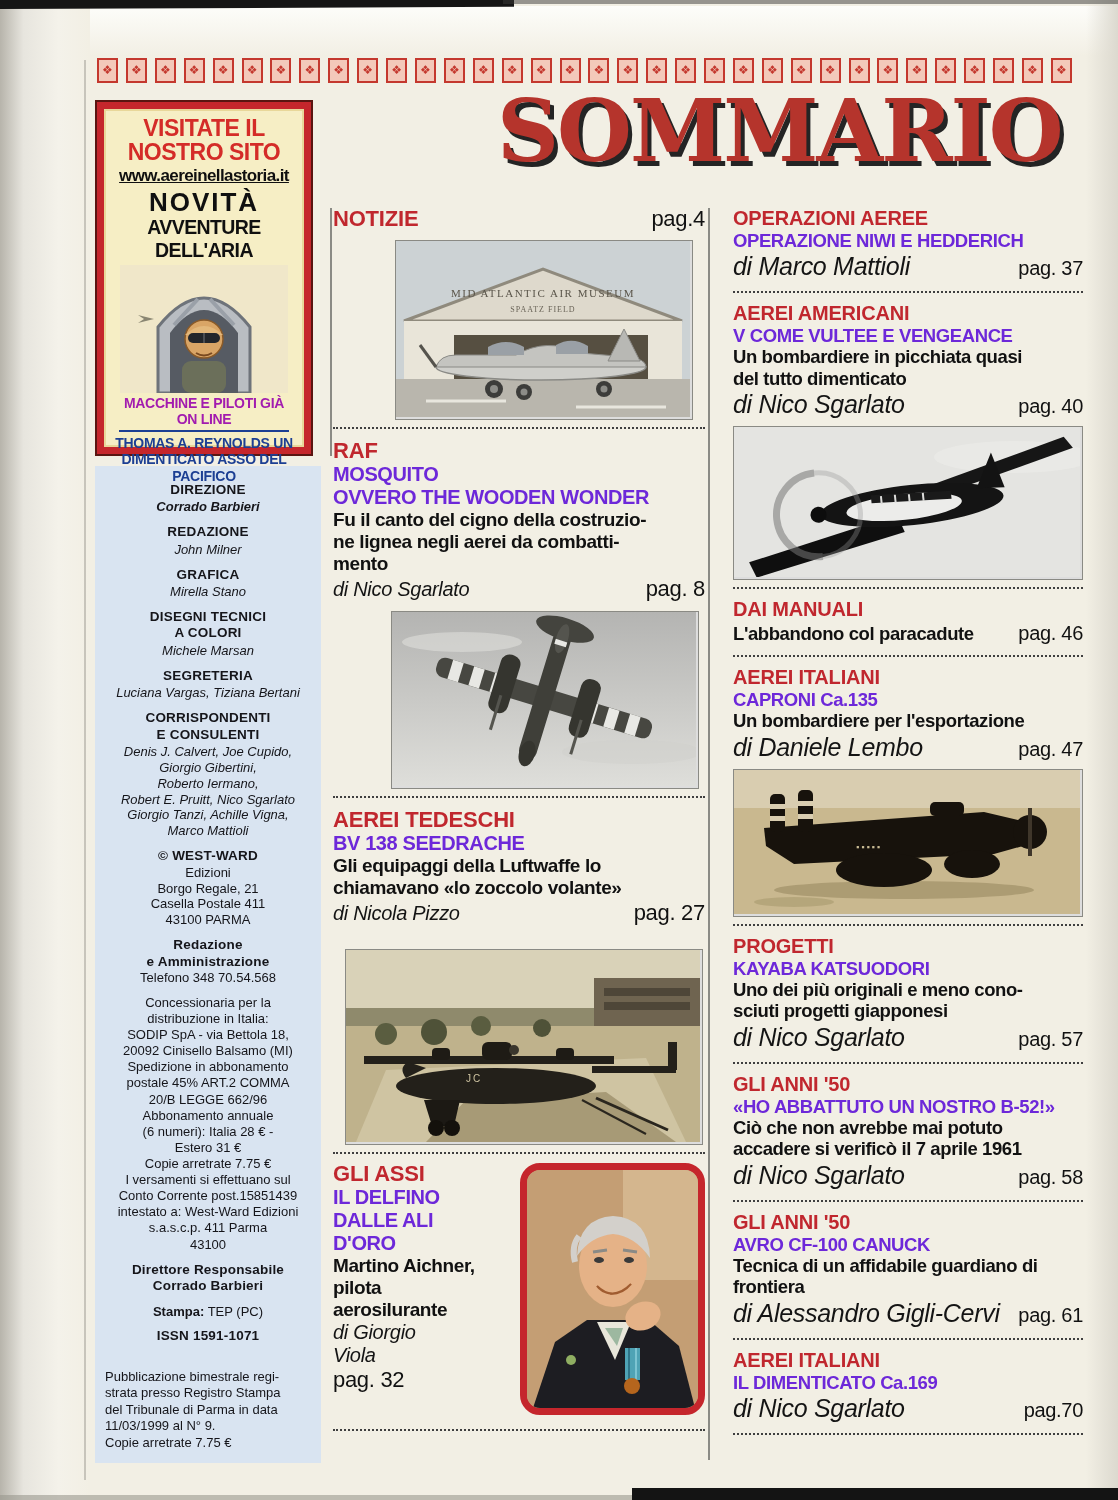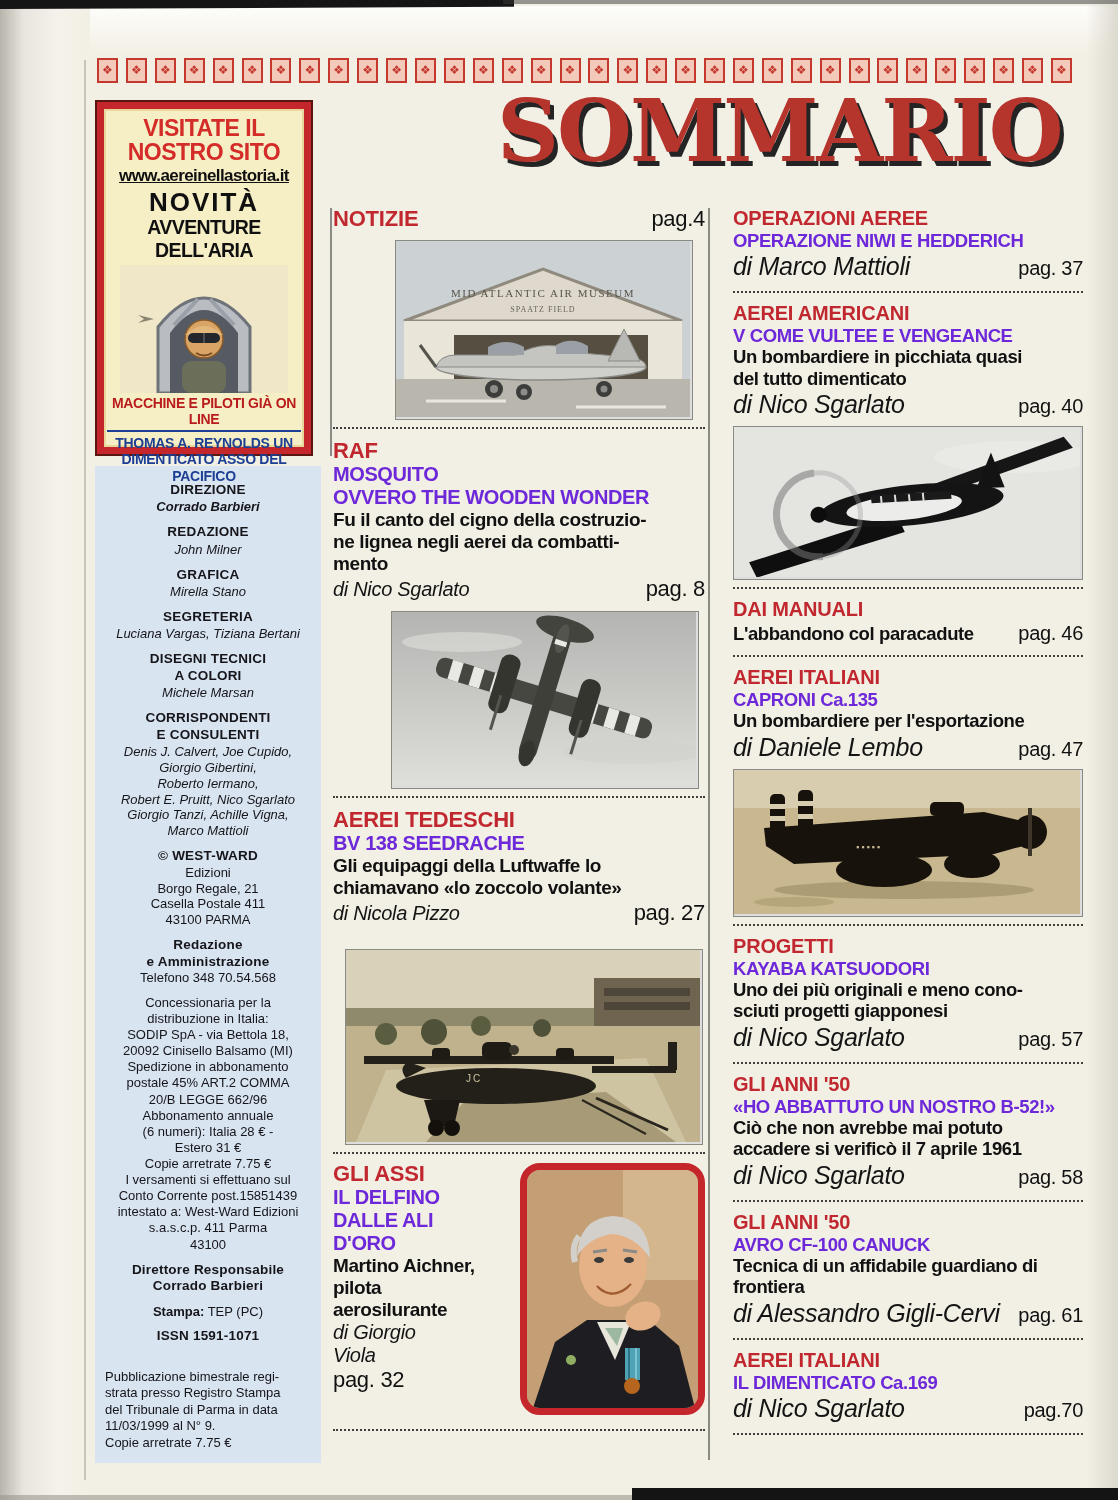--- a/index.html
+++ b/index.html
@@ -30,21 +30,21 @@
 
   
   .col-left{position:absolute;left:95px;top:100px;width:226px;}
   .ad-box{box-sizing:border-box;width:218px;height:356px;background:#f6eec5;border:2px solid #5a1511;
     box-shadow:inset 0 0 0 7px #c5262c, inset 0 0 0 9px #e8d79a;padding:15px 10px 8px;text-align:center;}
   .ad-h{color:#d42c28;font-size:23px;font-weight:bold;line-height:1.04;letter-spacing:-.5px;}
   .ad-url{font-size:17px;font-weight:bold;text-decoration:underline;margin-top:1px;letter-spacing:-.6px;color:#101010;}
   .ad-nov{font-size:26px;font-weight:bold;letter-spacing:2px;margin-top:1px;color:#101010;}
   .ad-avv{font-size:19.5px;font-weight:bold;letter-spacing:-.6px;margin-top:-2px;color:#101010;}
   .ad-pic{margin:3px auto 2px;display:block;}
-  .ad-f1{color:#b91c1c;font-weight:bold;font-size:14px;border-bottom:2px solid #1c3f93;padding-bottom:3px;margin:2px 0 3px;letter-spacing:-.3px;}
+  .ad-f1{color:#a21caf;font-weight:bold;font-size:14px;border-bottom:2px solid #1c3f93;padding-bottom:3px;margin:2px 12px 3px;letter-spacing:-.3px;}
   .ad-f2{color:#1c3f93;font-weight:bold;font-size:14px;white-space:pre-line;line-height:1.18;letter-spacing:-.3px;}
 
   .staff-box{margin-top:10px;box-sizing:border-box;width:226px;background:#d9e4f1;
     padding:16px 10px 12px;text-align:center;font-size:13px;color:#15151a;}
   .staff-sec{margin-bottom:9px;}
   .role{font-weight:bold;font-size:13.5px;white-space:pre-line;line-height:1.22;letter-spacing:.2px;}
   .names{font-style:italic;white-space:pre-line;line-height:1.22;margin-top:1px;}
   .plain{white-space:pre-line;line-height:1.22;}
   .dist{white-space:pre-line;line-height:1.24;margin-bottom:9px;}
   .reg{text-align:left;white-space:pre-line;line-height:1.26;margin-top:25px;}
@@ -173,27 +173,27 @@
       </div>
       <div class="staff-sec">
         <div class="role">REDAZIONE</div>
         <div class="names">John Milner</div>
       </div>
       <div class="staff-sec">
         <div class="role">GRAFICA</div>
         <div class="names">Mirella Stano</div>
       </div>
       <div class="staff-sec">
-        <div class="role">SEGRETERIA</div>
-        <div class="names">Luciana Vargas, Tiziana Bertani</div>
-      </div>
-      <div class="staff-sec">
         <div class="role">DISEGNI TECNICI
 A COLORI</div>
         <div class="names">Michele Marsan</div>
+      </div>
+      <div class="staff-sec">
+        <div class="role">SEGRETERIA</div>
+        <div class="names">Luciana Vargas, Tiziana Bertani</div>
       </div>
       <div class="staff-sec">
         <div class="role">CORRISPONDENTI
 E CONSULENTI</div>
         <div class="names">Denis J. Calvert, Joe Cupido,
 Giorgio Gibertini,
 Roberto Iermano,
 Robert E. Pruitt, Nico Sgarlato
 Giorgio Tanzi, Achille Vigna,
 Marco Mattioli</div>

